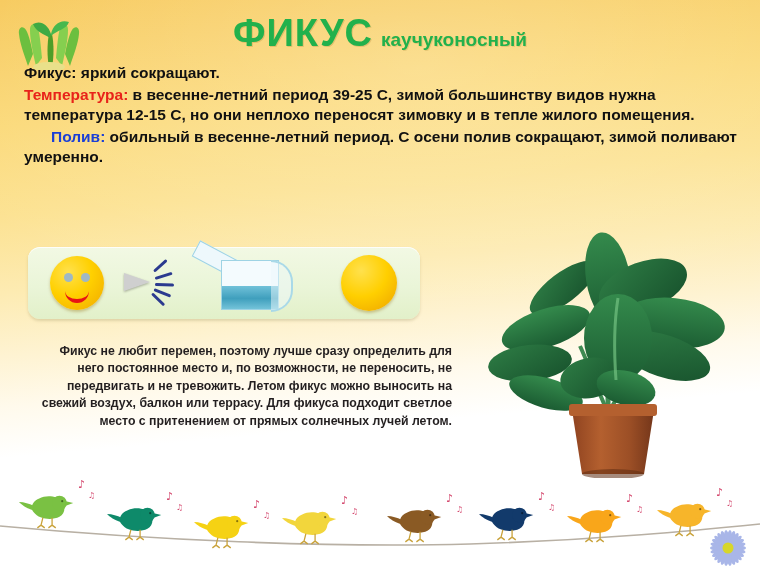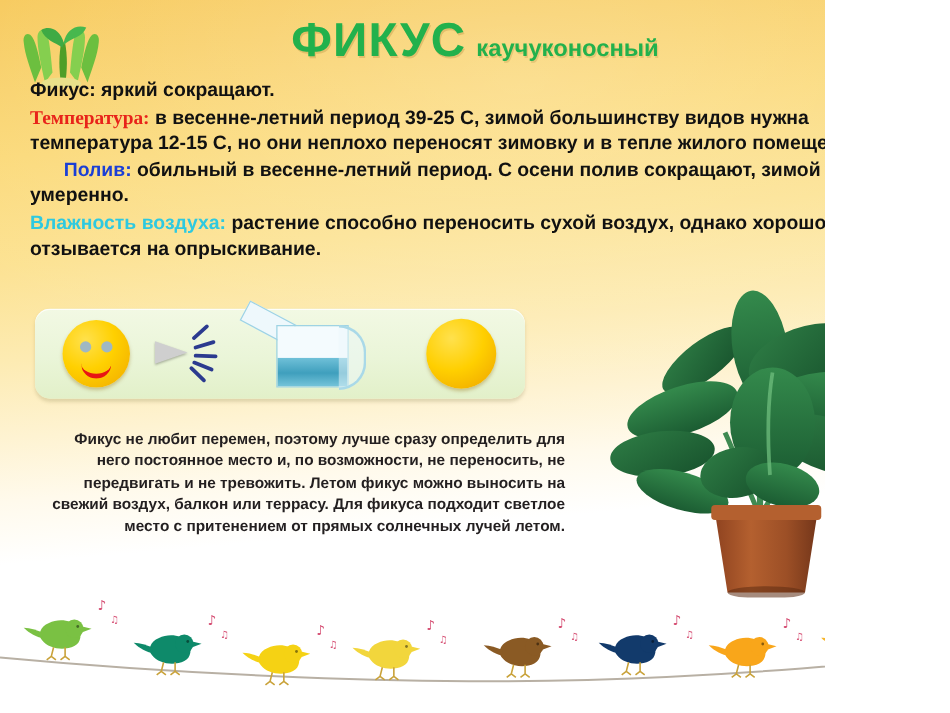--- a/index.html
+++ b/index.html
@@ -3,21 +3,21 @@
 <meta charset="utf-8">
 <title>Фикус каучуконосный</title>
 <style>
   html,body{margin:0;padding:0;}
   body{
     width:760px;height:570px;overflow:hidden;
     font-family:"Liberation Sans","DejaVu Sans",sans-serif;
     background:#ffffff;
   }
   #slide{
-    position:relative;width:660px;height:570px;overflow:hidden;
+    position:relative;width:760px;height:570px;overflow:hidden;
     background:
       linear-gradient(175deg,
         #f7c95a 0%,
         #f8cf66 8%,
         #fbd978 20%,
         #fce292 34%,
         #fdebb2 46%,
         #fef3d2 56%,
         #fffaec 64%,
         #ffffff 72%,
@@ -120,27 +120,24 @@
 
   <div class="title-wrap">
     <span class="title-main" style="color: rgb(34, 177, 76);">ФИКУС</span><span class="title-sub" style="color: rgb(34, 177, 76);">каучуконосный</span>
   </div>
 
   <div class="care">
     <p>
       <span class="lbl-light" style="color: rgb(17, 17, 17);">Фикус:</span><span> яркий сокращают.</span>
     </p>
     <p>
-      <span class="lbl-temp" style="color: rgb(232, 35, 26); font-family: Liberation Serif, serif;">Температура:</span><span> в весенне-летний период 39-25 С, зимой большинству видов нужна температура 12-15 С, но они неплохо переносят зимовку и в тепле жилого помещения.</span>
+      <span class="lbl-temp" style="color: rgb(232, 35, 26);">Температура:</span><span> в весенне-летний период 39-25 С, зимой большинству видов нужна температура 12-15 С, но они неплохо переносят зимовку и в тепле жилого помещения.</span>
     </p>
     <p>
       <span class="lbl-water" style="color: rgb(27, 63, 214); margin-left: 27px;">Полив:</span><span> обильный в весенне-летний период. С осени полив сокращают, зимой поливают умеренно.</span>
-    </p>
-    <p>
-      <span class="lbl-humid" style="color: rgb(46, 201, 224);">Влажность воздуха:</span><span> растение способно переносить сухой воздух, однако хорошо отзывается на опрыскивание.</span>
     </p>
   </div>
 
   <div class="iconbar">
 
     <div class="sunface">
       <span class="eye l"></span>
       <span class="eye r"></span>
       <span class="smile"></span>
     </div>

